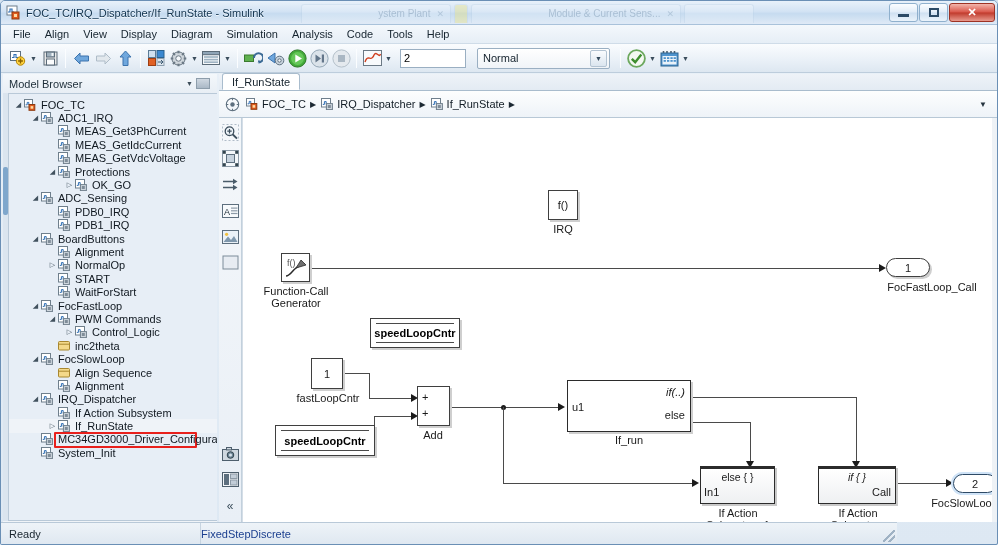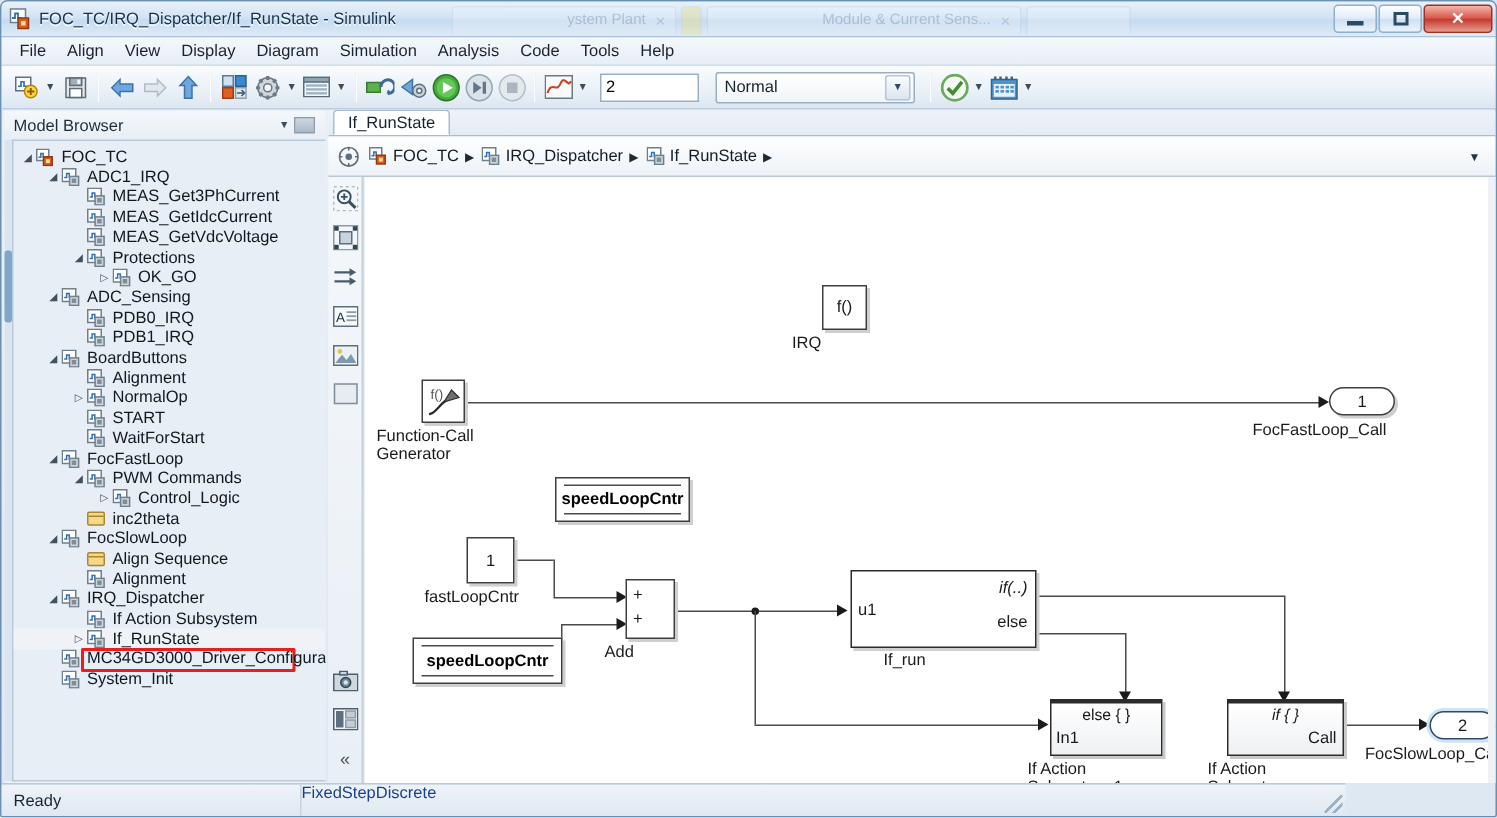--- a/index.html
+++ b/index.html
@@ -220,21 +220,21 @@
 
   
   .blk {
     position: absolute; background: #ffffff;
     border: 1px solid #3f3f3f;
     box-shadow: 2px 2px 0 0 #cfcfcf;
     font-size: 11px; color: #1a1a1a;
   }
   .blk-label {
     position: absolute; font-size: 11px; color: #1a1a1a;
-    text-align: left; white-space: pre; line-height: 12px;
+    text-align: center; white-space: pre; line-height: 12px;
   }
   .wire { position: absolute; background: #4a4a4a; }
   .wire.h { height: 1px; }
   .wire.v { width: 1px; }
   .arrowR {
     position: absolute; width: 0; height: 0;
     border-top: 4px solid transparent; border-bottom: 4px solid transparent;
     border-left: 7px solid #1b1b1b;
   }
   .arrowD {
@@ -308,21 +308,21 @@
     position: absolute; background: #fff; border: 1px solid #3f3f3f;
     box-shadow: 2px 2px 0 0 #cfcfcf;
     display: flex; align-items: center; justify-content: center;
   }
 
   
   #statusbar {
     position: absolute; left: 0; bottom: 0; width: 896px; height: 22px;
     background: linear-gradient(#eef3f8, #dfe8f1);
     border-top: 1px solid #b9c9d8;
-    display: flex; 
+    display: flex; align-items: center;
   }
   .sb-left { width: 200px; padding-left: 8px; font-size: 11px; color: #18242e;
     border-right: 1px solid #c7d4e0; height: 22px; display: flex; align-items: center; }
   .sb-mid { flex: 1; text-align: center; font-size: 11px; color: #18242e; }
   .sb-right { padding-right: 12px; font-size: 11px; color: #1b3f8f; }
   .sb-grip {
     position: absolute; right: 2px; bottom: 2px; width: 12px; height: 12px;
     background:
       linear-gradient(135deg, transparent 45%, #9fb2c4 45%, #9fb2c4 55%, transparent 55%),
       linear-gradient(135deg, transparent 70%, #9fb2c4 70%, #9fb2c4 80%, transparent 80%);
@@ -992,21 +992,21 @@
             <path d="M3 21 C7 21, 9 16, 13 13 C17 10, 20 9, 22 9" fill="none" stroke="#2b2b2b" stroke-width="1.5"></path>
             <path d="M18 5 L23 10 L13 13 Z" fill="#6f6f6f" stroke="#2b2b2b" stroke-width="0.8"></path>
           </svg>
         </div>
         <div class="blk-label" style="left:8px; top:167px; width:90px;">Function-Call
 Generator</div>
 
         <div class="port-out" style="left:643px; top:140px; width:44px; height:19px;">
           <span>1</span>
         </div>
-        <div class="blk-label" style="left:592px; top:163px; width:130px;">FocFastLoop_Call</div>
+        <div class="blk-label" style="left:624px; top:163px; width:130px;">FocFastLoop_Call</div>
 
         <div class="dsblk" style="left:127px; top:200px; width:90px; height:30px;">
           <span>speedLoopCntr</span>
         </div>
 
         <div class="blk constblk" style="left:68px; top:240px; width:32px; height:31px;">
           <span>1</span>
         </div>
         <div class="blk-label" style="left:40px; top:274px; width:90px;">fastLoopCntr</div>
 

